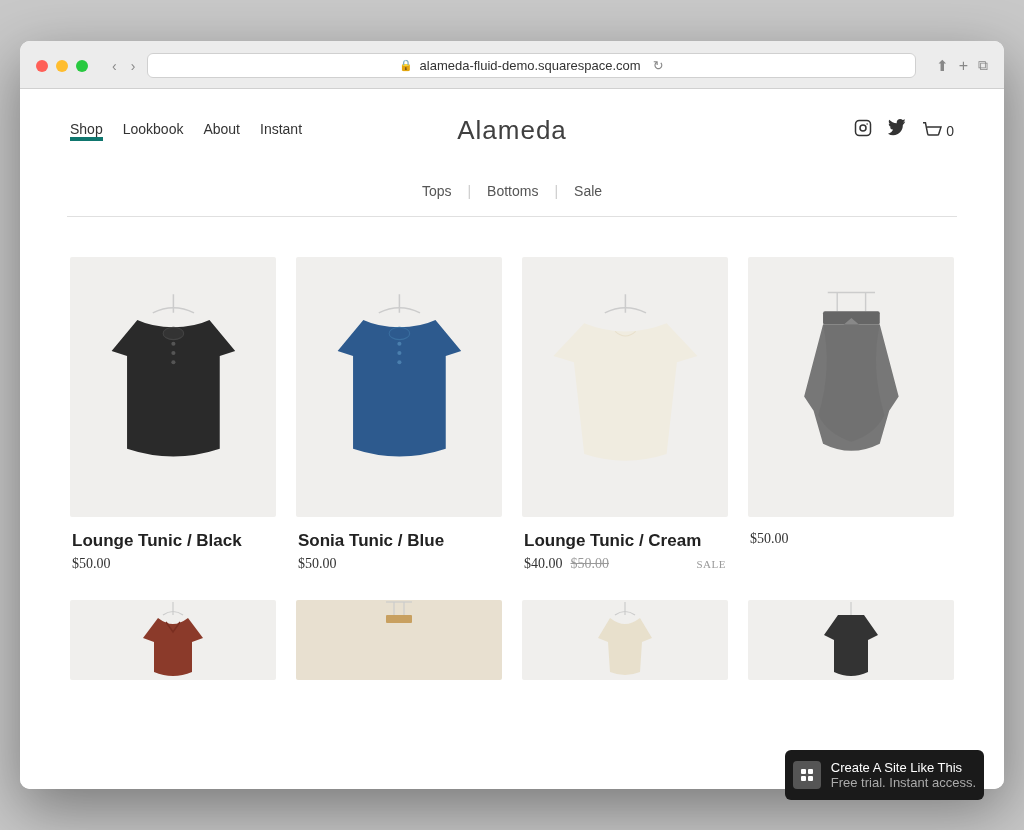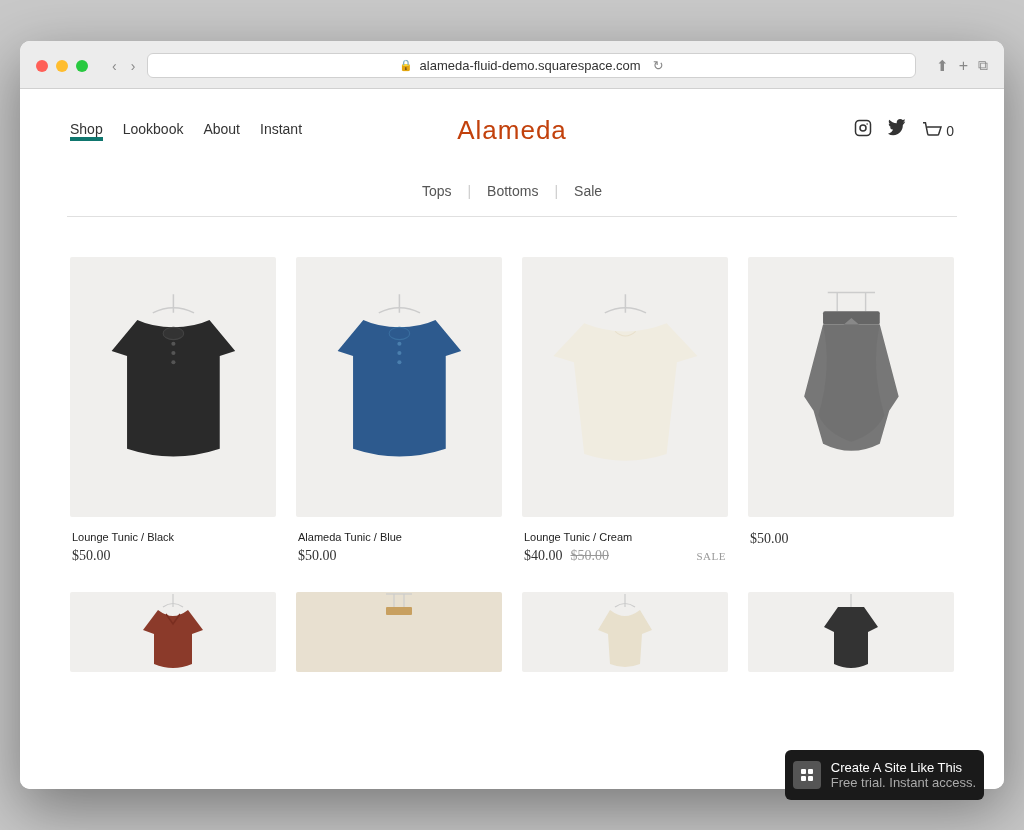--- a/index.html
+++ b/index.html
@@ -100,21 +100,21 @@
     .nav-link.active {
       border-bottom: 4px solid #0f766e;
     }
     .site-title {
       position: absolute;
       left: 50%;
       transform: translateX(-50%);
       font-size: 26px;
       font-weight: 400;
       letter-spacing: 1px;
-      color: #c2410c;
+      color: #404040;
     }
     .header-icons {
       display: flex;
       align-items: center;
       gap: 16px;
     }
     .header-icon {
       font-size: 18px;
       color: #333;
       cursor: pointer;
@@ -169,24 +169,24 @@
       height: 260px;
       display: flex;
       align-items: center;
       justify-content: center;
       position: relative;
     }
     .product-info {
       padding: 14px 2px 8px;
     }
     .product-name {
-      font-size: 11px;
+      font-size: 17px;
       color: #222;
       margin-bottom: 5px;
-      font-weight: 400;
+      font-weight: 700;
     }
     .product-price-row {
       display: flex;
       align-items: center;
       gap: 8px;
       font-family: Liberation Serif, serif;
     }
     .product-price {
       font-size: 14px;
       color: #333;
@@ -365,21 +365,21 @@
             <line x1="80" y1="10" x2="80" y2="28" stroke="#ccc" stroke-width="1.5"></line>
             <path d="M60 28 Q80 18 100 28" stroke="#ccc" stroke-width="1.5" fill="none"></path>
             <path d="M45 35 L20 65 L35 70 L35 160 Q80 175 125 160 L125 70 L140 65 L115 35 Q100 42 80 42 Q60 42 45 35Z" fill="#2d5a8e"></path>
             <ellipse cx="80" cy="48" rx="10" ry="6" fill="#2d5a8e" stroke="#3a6fa0" stroke-width="1"></ellipse>
             <circle cx="80" cy="58" r="2" fill="#4a7fae"></circle>
             <circle cx="80" cy="67" r="2" fill="#4a7fae"></circle>
             <circle cx="80" cy="76" r="2" fill="#4a7fae"></circle>
           </svg>
         </div>
         <div class="product-info">
-          <div class="product-name">Alameda Tunic / Blue</div>
+          <div class="product-name">Sonia Tunic / Blue</div>
           <div class="product-price-row">
             <span class="product-price">$50.00</span>
           </div>
         </div>
       </div>
 
       <div class="product-card">
         <div class="product-image-wrap">
           <svg class="clothing" viewBox="0 0 160 200" fill="none" xmlns="http://www.w3.org/2000/svg">
             <line x1="80" y1="10" x2="80" y2="28" stroke="#ccc" stroke-width="1.5"></line>

